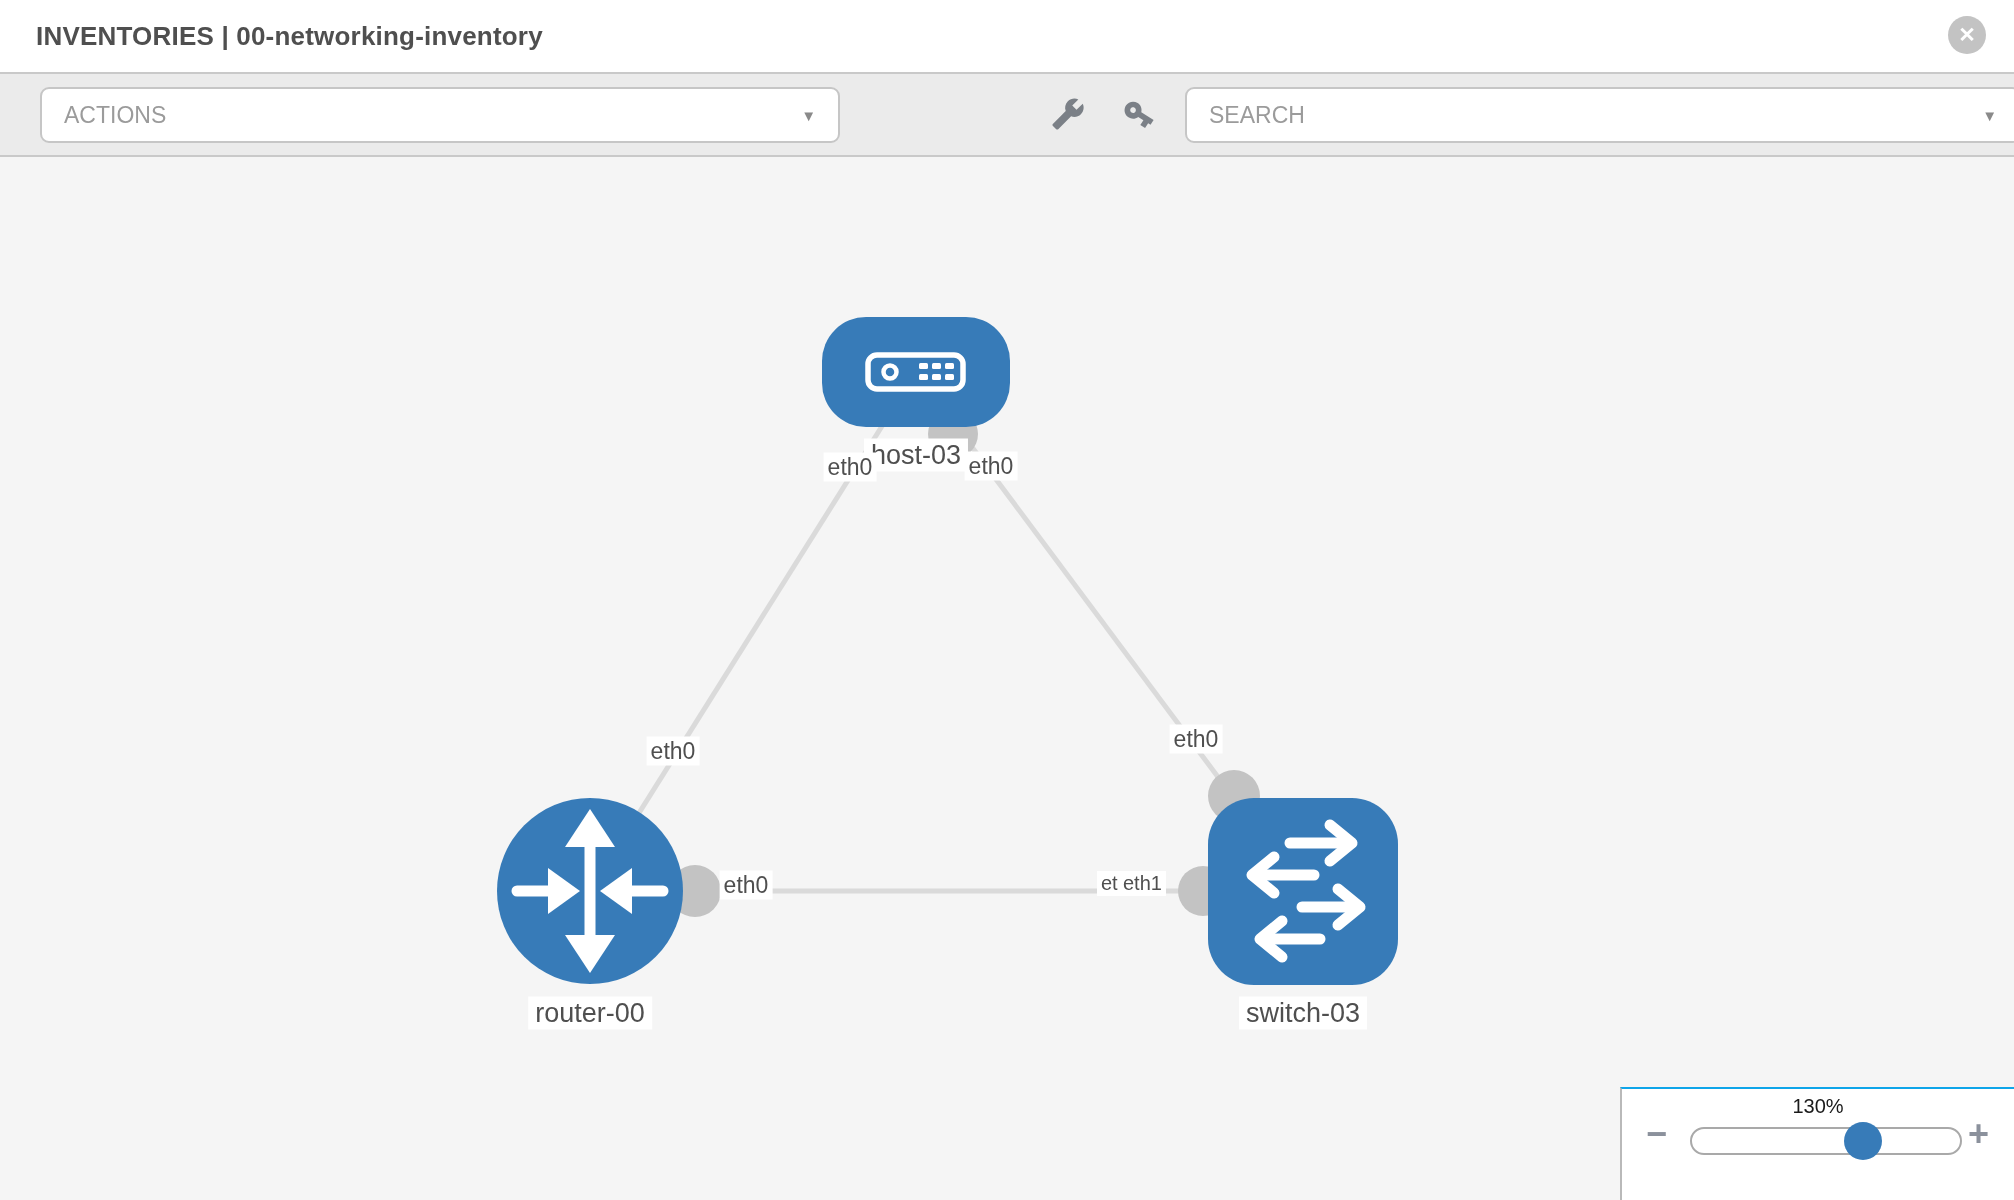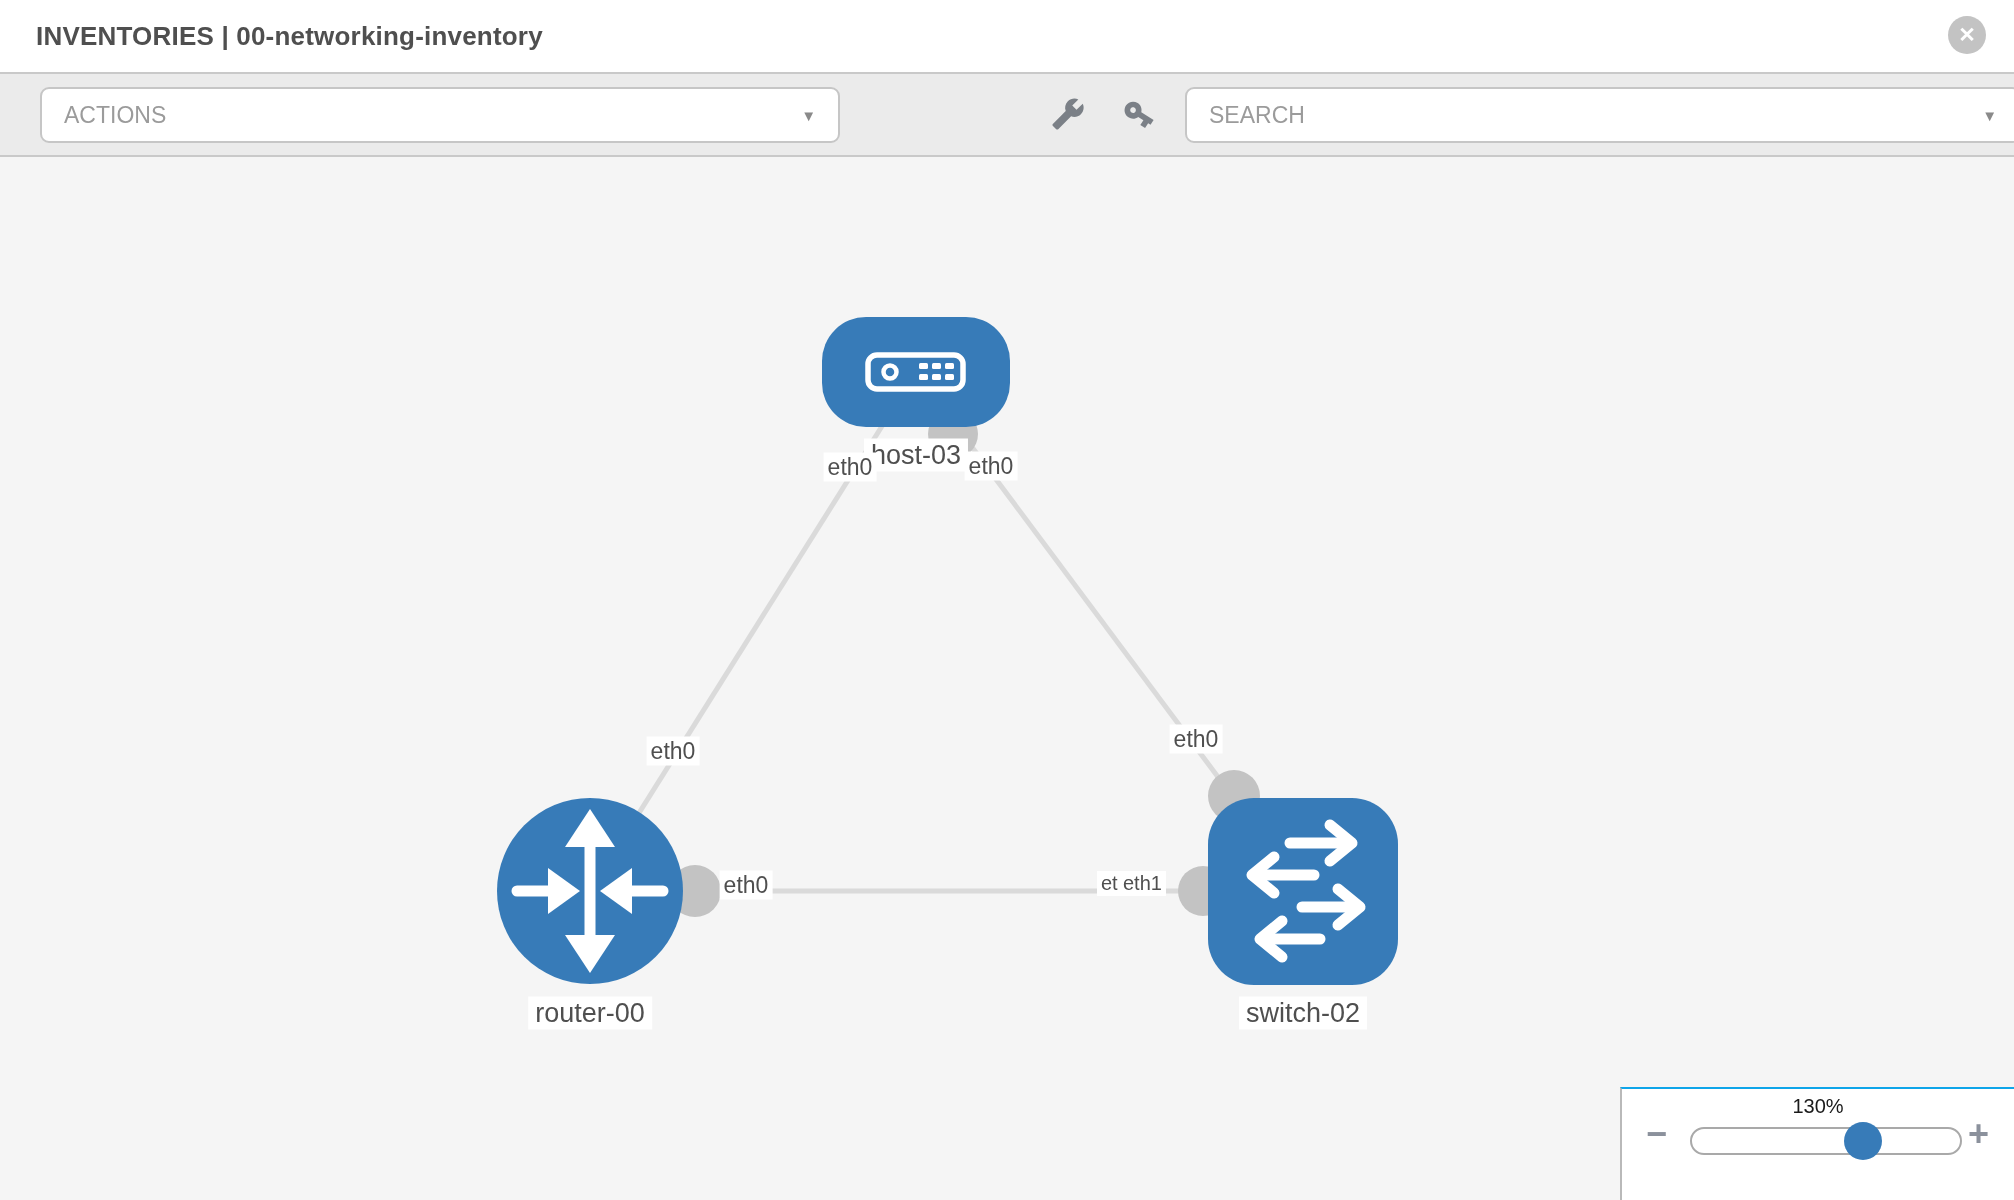--- a/index.html
+++ b/index.html
@@ -165,21 +165,21 @@
           <line x1="1302" y1="750" x2="1352" y2="750"></line>
             <polyline points="1338,732 1360,750 1338,768"></polyline>
           <line x1="1320" y1="782" x2="1268" y2="782"></line>
             <polyline points="1282,764 1260,782 1282,800"></polyline>
         </g>
       </g>
     </svg>
 
     <div class="lbl node-lbl lbl-host">host-03</div>
     <div class="lbl node-lbl lbl-router">router-00</div>
-    <div class="lbl node-lbl lbl-switch">switch-02</div>
+    <div class="lbl node-lbl lbl-switch">switch-03</div>
 
     <div class="lbl if-lbl if-host-left">eth0</div>
     <div class="lbl if-lbl if-host-right">eth0</div>
     <div class="lbl if-lbl if-router-upper">eth0</div>
     <div class="lbl if-lbl if-switch-upper">eth0</div>
     <div class="lbl if-lbl if-router-right">eth0</div>
     <div class="if-ghost">eth1</div>
     <div class="if-switch-left">eth1</div>
 
     <div class="zoom-panel">

